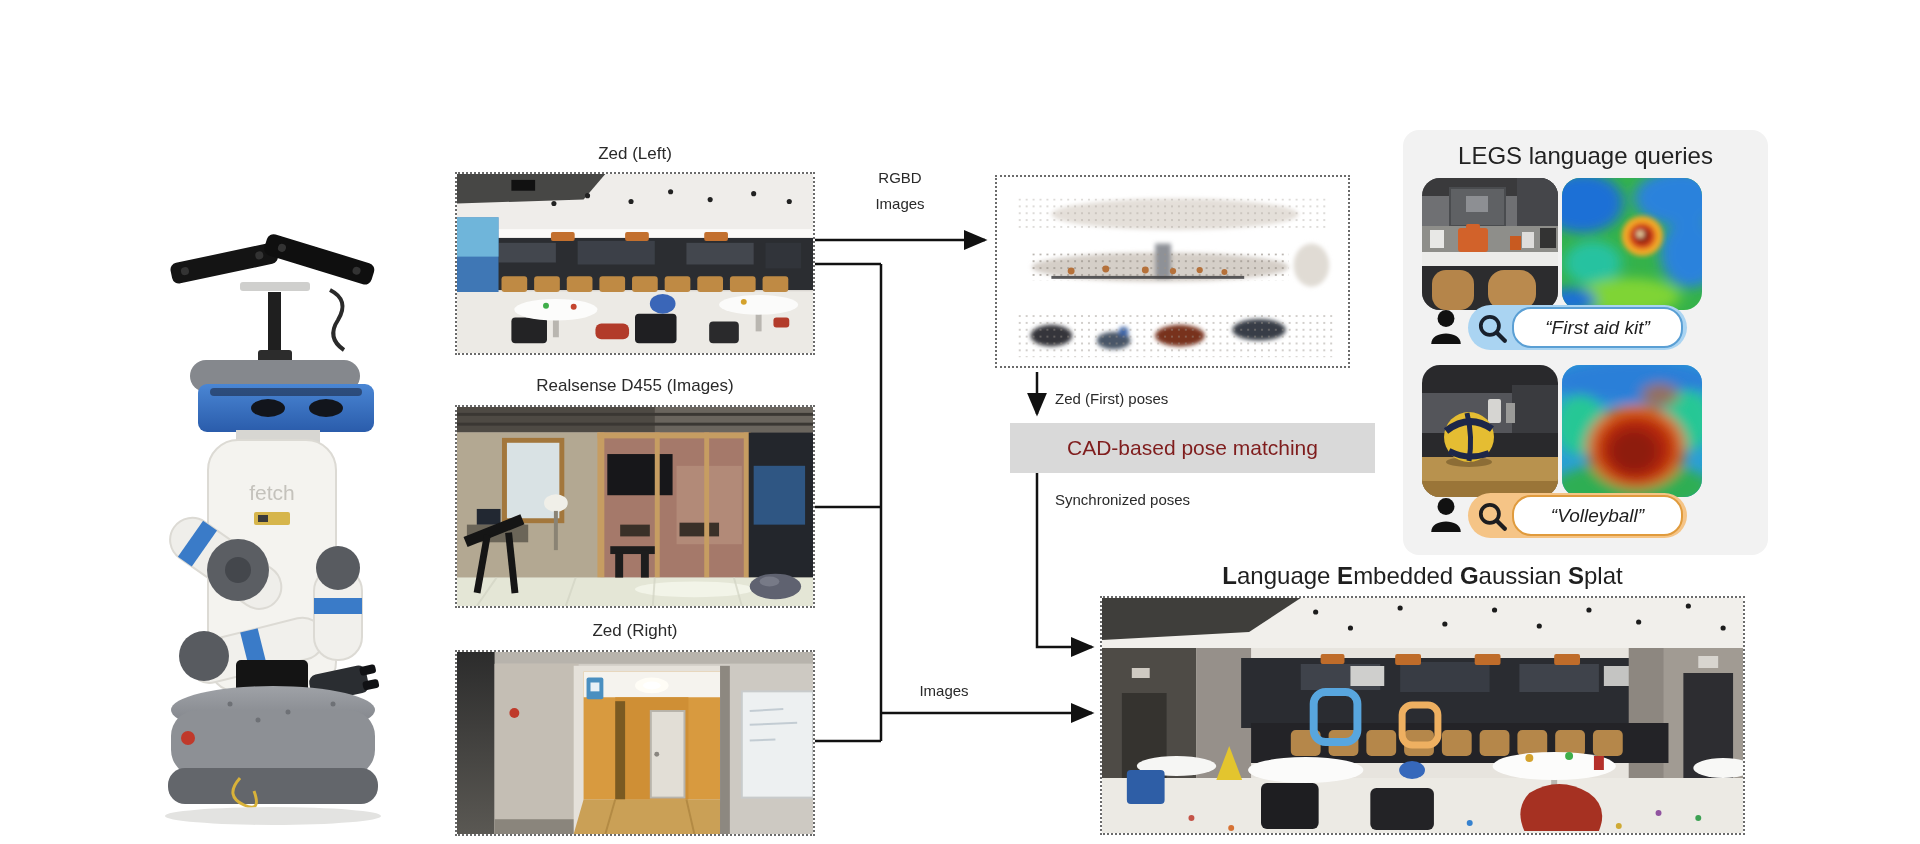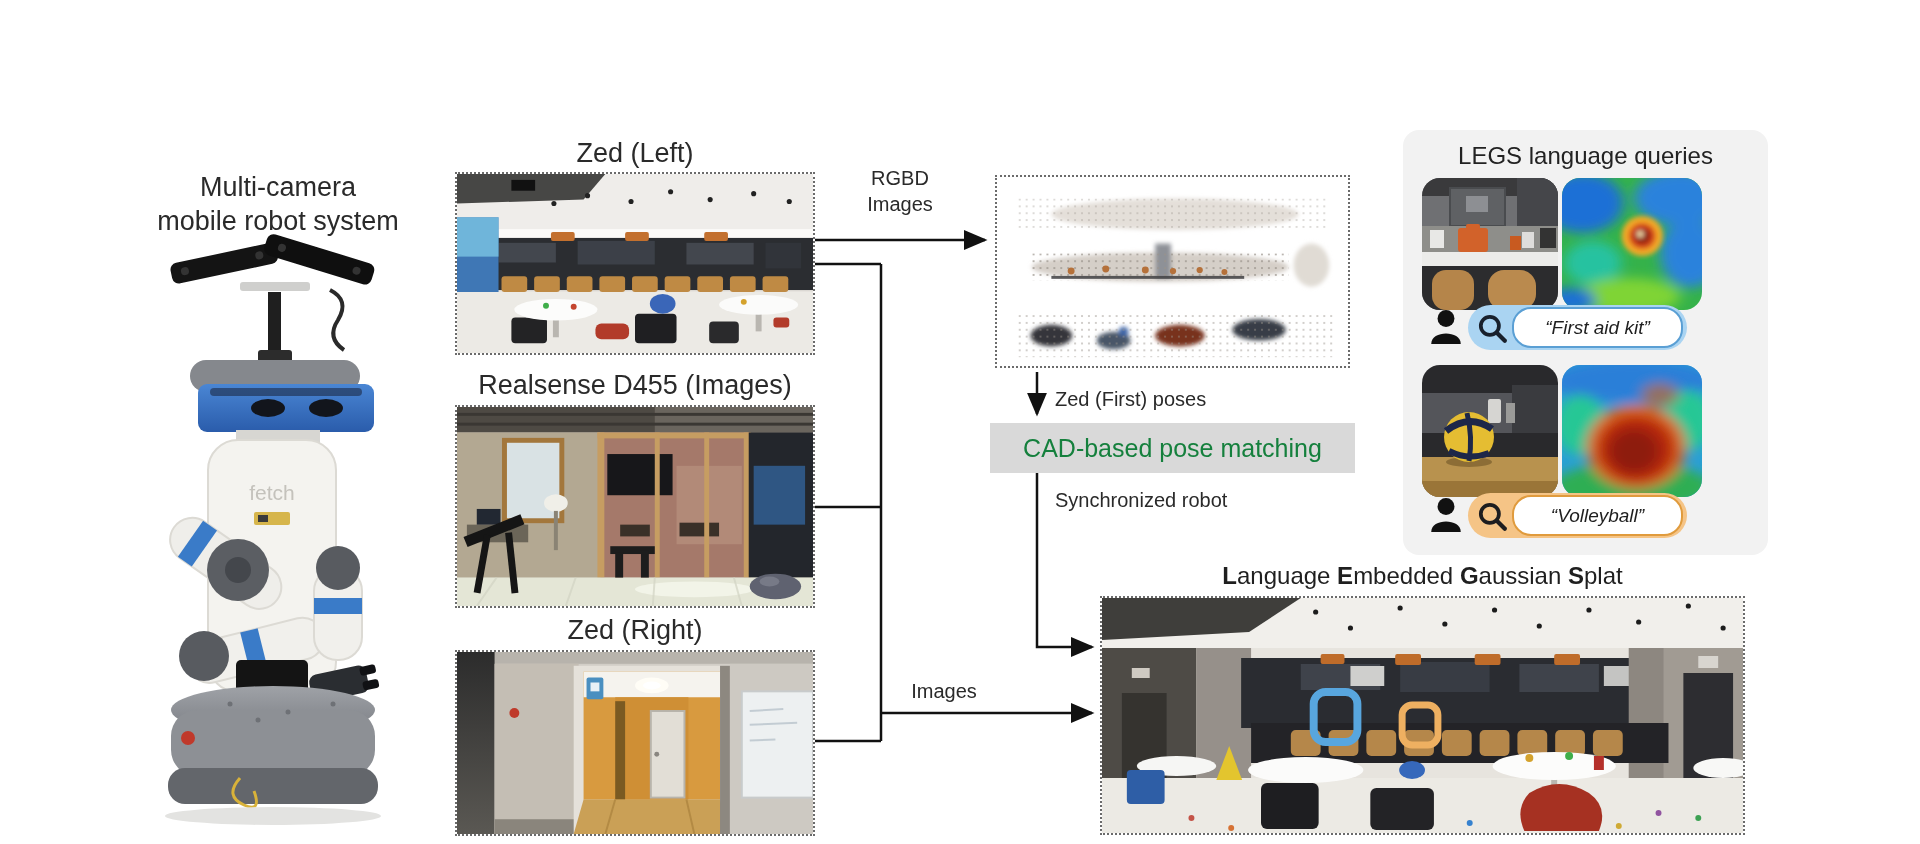--- a/index.html
+++ b/index.html
@@ -1,44 +1,40 @@
 <!DOCTYPE html>
 <html><head>
 <meta charset="utf-8">
 <style>
   html,body{margin:0;padding:0;background:#fff;}
   .canvas{position:relative;width:1920px;height:844px;background:#fff;overflow:hidden;
           font-family:"Liberation Sans",sans-serif;color:#232323;}
   .abs{position:absolute;}
-  .lbl{font-size:27px;line-height:27px;text-align:center;color:#2a2a2a;}
+  .lbl{font-size:17px;line-height:27px;text-align:center;color:#2a2a2a;}
   .photo{position:absolute;border:2px dotted #6b6b6b;box-sizing:border-box;background:#fff;overflow:hidden;}
   .photo svg{display:block;width:100%;height:100%;}
   .overlay{position:absolute;left:0;top:0;pointer-events:none;}
   .cadbox{background:#d9d9d9;display:flex;align-items:center;justify-content:center;
-          font-size:25px;color:#15803d;}
+          font-size:21px;color:#7f1d1d;margin-left:20px;}
   .panel{background:#f2f2f2;border-radius:16px;}
   .qimg{position:absolute;border-radius:18px;overflow:hidden;}
   .qimg svg{display:block;width:100%;height:100%;}
   .capsule{position:absolute;height:45px;border-radius:23px;display:flex;align-items:center;}
   .innerpill{flex:1;height:37px;margin-right:4px;background:#fff;border-radius:19px;
              display:flex;align-items:center;justify-content:center;
              font-style:italic;font-size:19px;color:#1e1e1e;}
   .splat-title{font-size:24px;text-align:center;color:#1f1f1f;}
   .splat-title b{font-weight:700;}
-  .smalltxt{font-size:20px;line-height:26px;color:#2a2a2a;}
+  .smalltxt{font-size:15px;line-height:26px;color:#2a2a2a;}
 </style>
 </head>
 <body>
 
 <div class="canvas">
 
-  <div class="abs lbl" style="left:118px;top:170px;width:320px;line-height:34px;">
-    <div>Multi-camera</div>
-    <div>mobile robot system</div>
-  </div>
 
   <svg class="abs" style="left:118px;top:232px;" width="300" height="600" viewBox="0 0 300 600">
     <defs>
       <linearGradient id="headblue" x1="0" y1="0" x2="0" y2="1">
         <stop offset="0" stop-color="#4a86d4"></stop>
           <stop offset="1" stop-color="#2a5cab"></stop>
       </linearGradient>
       <linearGradient id="baseg" x1="0" y1="0" x2="0" y2="1">
         <stop offset="0" stop-color="#9fa2a7"></stop>
           <stop offset="1" stop-color="#7b7e84"></stop>
@@ -299,21 +295,21 @@
           <circle cx="150" cy="95" r="3.5"></circle>
         <circle cx="178" cy="96" r="3.2"></circle>
           <circle cx="205" cy="95" r="3.2"></circle>
           <circle cx="230" cy="97" r="3"></circle>
       </g>
     </svg>
   </div>
 
   <div class="abs smalltxt" style="left:1055px;top:386px;">Zed (First) poses</div>
   <div class="abs cadbox" style="left:990px;top:423px;width:365px;height:50px;">CAD-based pose matching</div>
-  <div class="abs smalltxt" style="left:1055px;top:487px;">Synchronized robot</div>
+  <div class="abs smalltxt" style="left:1055px;top:487px;">Synchronized poses</div>
 
   <div class="abs smalltxt" style="left:884px;top:678px;width:120px;text-align:center;">Images</div>
 
   <div class="abs panel" style="left:1403px;top:130px;width:365px;height:425px;">
     <div class="abs" style="left:0;top:12px;width:365px;text-align:center;font-size:24px;color:#222;">LEGS language queries</div>
 
     <div class="qimg" style="left:19px;top:48px;width:136px;height:132px;">
       <svg viewBox="0 0 136 132" preserveAspectRatio="none">
         <rect width="136" height="132" fill="#6f7073"></rect>
         <rect width="136" height="18" fill="#3a3a3c"></rect>

